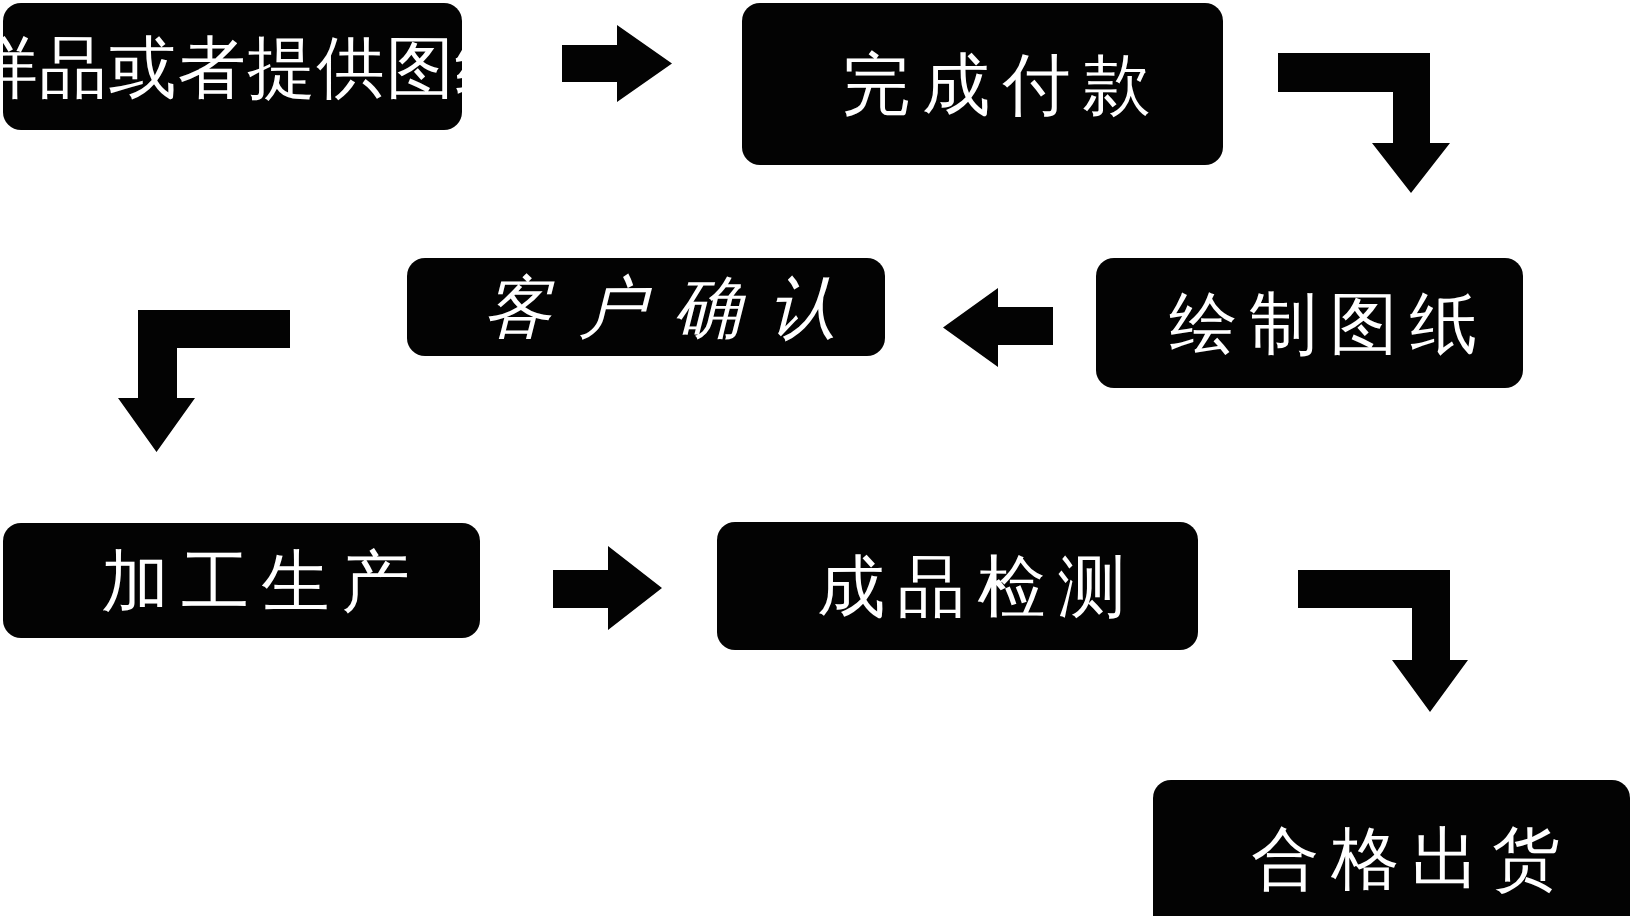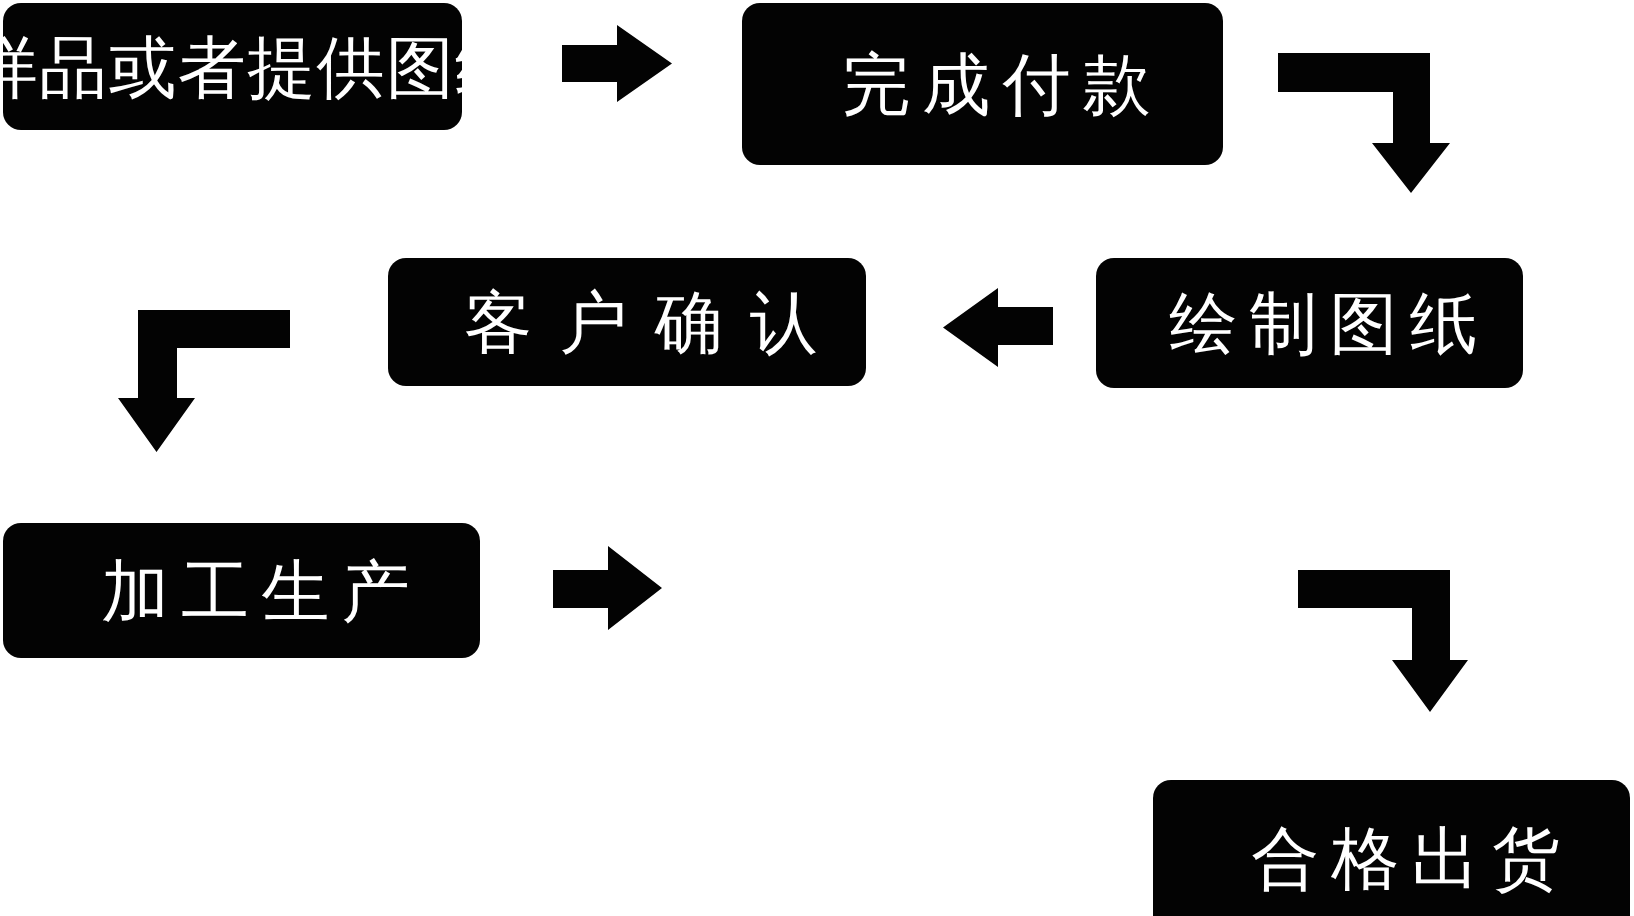--- a/index.html
+++ b/index.html
@@ -36,22 +36,22 @@
     margin-left: 28px;
   }
   
   #node-step-1 .label { letter-spacing: 0.02em; padding-left: 0.02em; }
   
   #node-step-4 .label { letter-spacing: 0.40em; padding-left: 0.40em; }
 
   #node-step-1 { left: 3px;    top: 3px;   width: 459px; height: 127px; }
   #node-step-2 { left: 742px;  top: 3px;   width: 481px; height: 162px; }
   #node-step-3 { left: 1096px; top: 258px; width: 427px; height: 130px; }
-  #node-step-4 { left: 388px;  top: 258px; width: 478px; height: 128px; }
-  #node-step-5 { left: 3px;    top: 523px; width: 477px; height: 135px; }
+  #node-step-4 { left: 407px;  top: 258px; width: 478px; height: 98px; font-style: italic; }
+  #node-step-5 { left: 3px;    top: 523px; width: 477px; height: 115px; }
   #node-step-6 { left: 717px;  top: 522px; width: 481px; height: 128px; }
   #node-step-7 { left: 1153px; top: 780px; width: 477px; height: 155px; }
 
   #arrow-layer {
     position: absolute;
     left: 0; top: 0;
     width: 1634px;
     height: 916px;
     pointer-events: none;
   }
@@ -90,18 +90,21 @@
   </div>
 
   <div class="node" id="node-step-4">
     <span class="label">客户确认</span>
   </div>
 
   <div class="node" id="node-step-5">
     <span class="label">加工生产</span>
   </div>
 
+  <div class="node" id="node-step-6">
+    <span class="label">成品检测</span>
+  </div>
 
   <div class="node" id="node-step-7">
     <span class="label">合格出货</span>
   </div>
 
 </div>
 
 </body></html>

